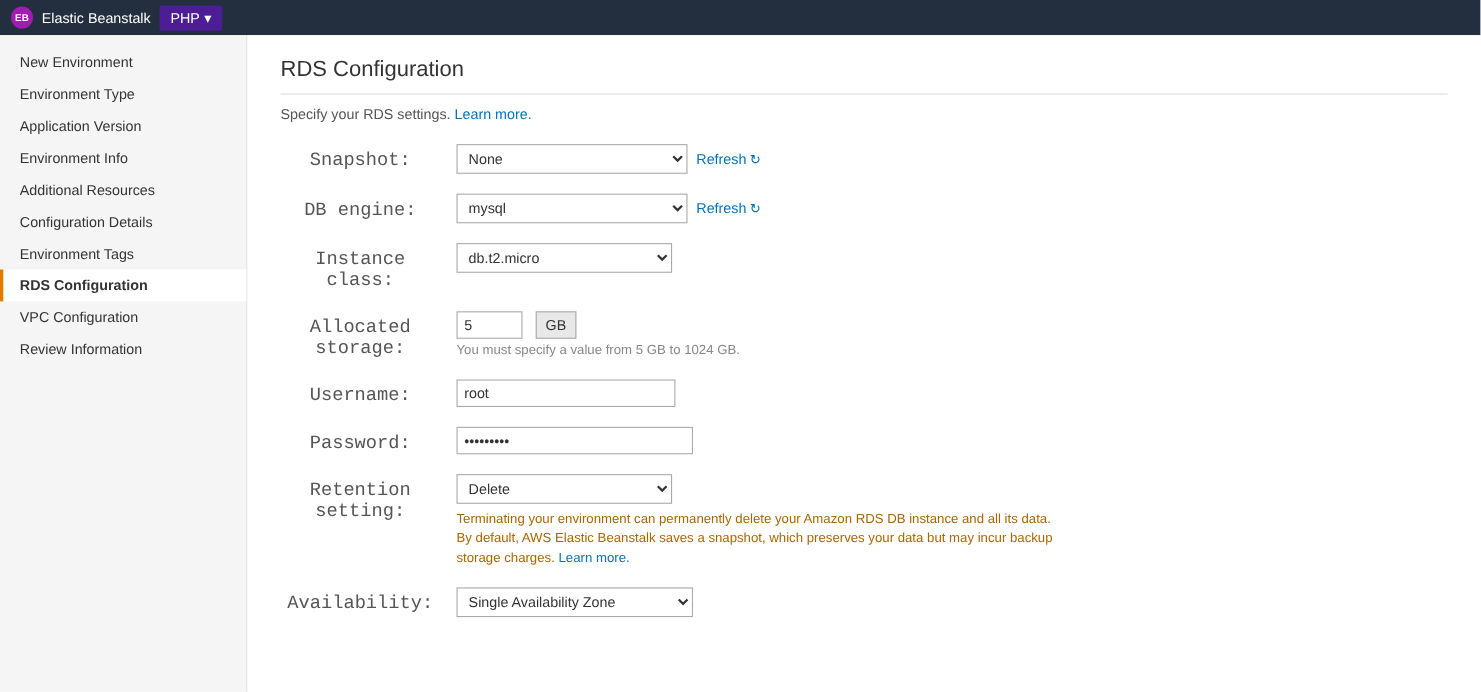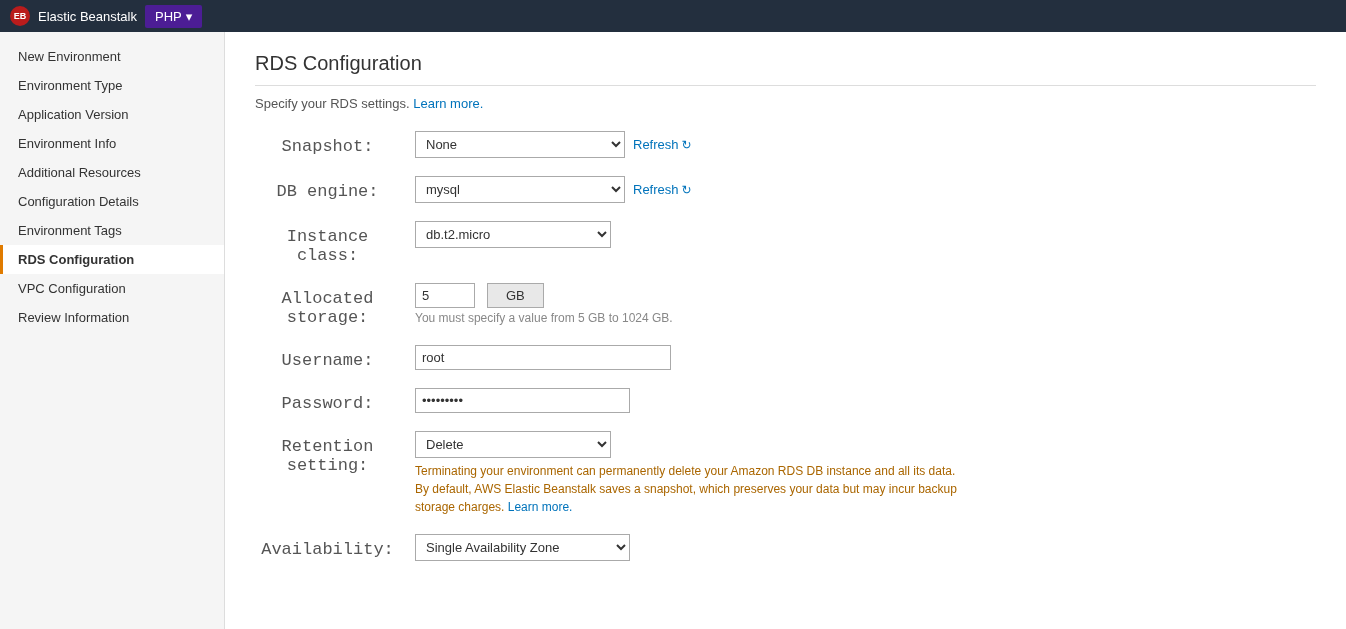--- a/index.html
+++ b/index.html
@@ -15,21 +15,21 @@
       justify-content: space-between;
     }
     .top-nav-left {
       display: flex;
       align-items: center;
       gap: 8px;
     }
     .eb-logo {
       width: 20px;
       height: 20px;
-      background: #b91c1c;
+      background: #a21caf;
       border-radius: 50%;
       display: flex;
       align-items: center;
       justify-content: center;
       font-size: 9px;
       color: #fff;
       font-weight: bold;
     }
     .top-nav-title {
       color: #fff;
@@ -160,36 +160,36 @@
     }
     .refresh-icon {
       display: inline-block;
       font-size: 12px;
     }
     input.text-input {
       border: 1px solid #aaa;
       font-size: 13px;
       padding: 4px 6px;
       color: #333;
-      width: 256px;
+      width: 199px;
     }
     input.storage-input {
       border: 1px solid #aaa;
       font-size: 13px;
       padding: 4px 6px;
       width: 60px;
       color: #333;
     }
     .gb-label {
       font-size: 13px;
       color: #333;
       margin-left: 4px;
       background: #e8e8e8;
       border: 1px solid #aaa;
-      padding: 4px 18px;
+      padding: 4px 8px;
     }
     .hint-text {
       font-size: 12px;
       color: #888;
       margin-top: 3px;
       text-align: right;
     }
     .warning-text {
       font-size: 12px;
       color: #aa6600;

